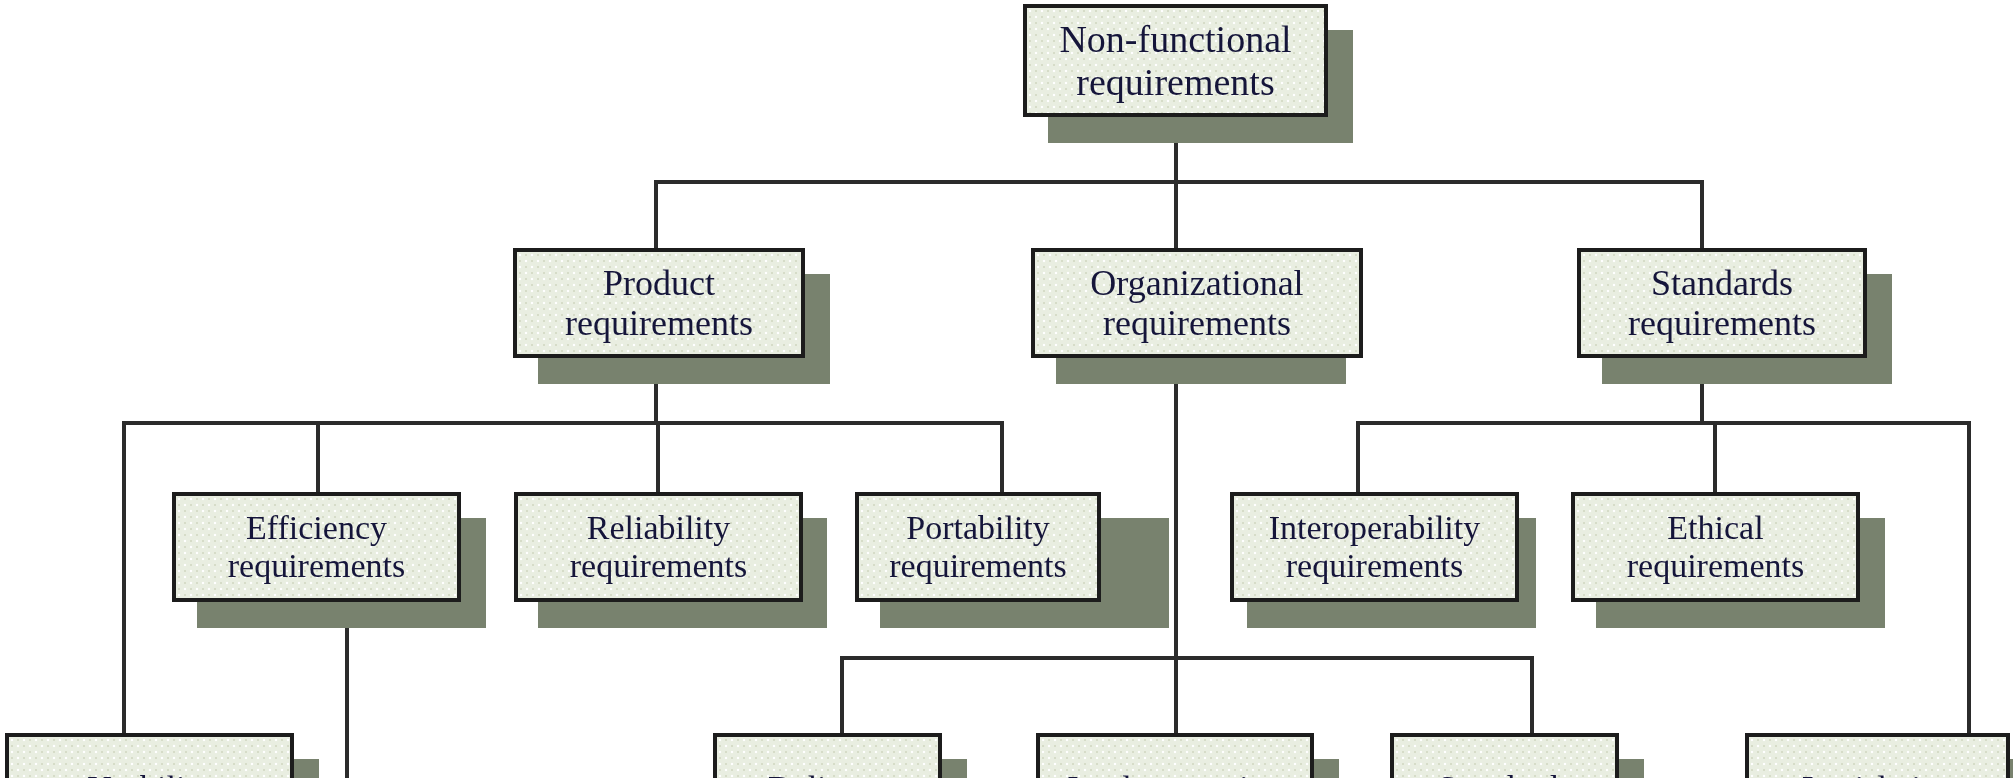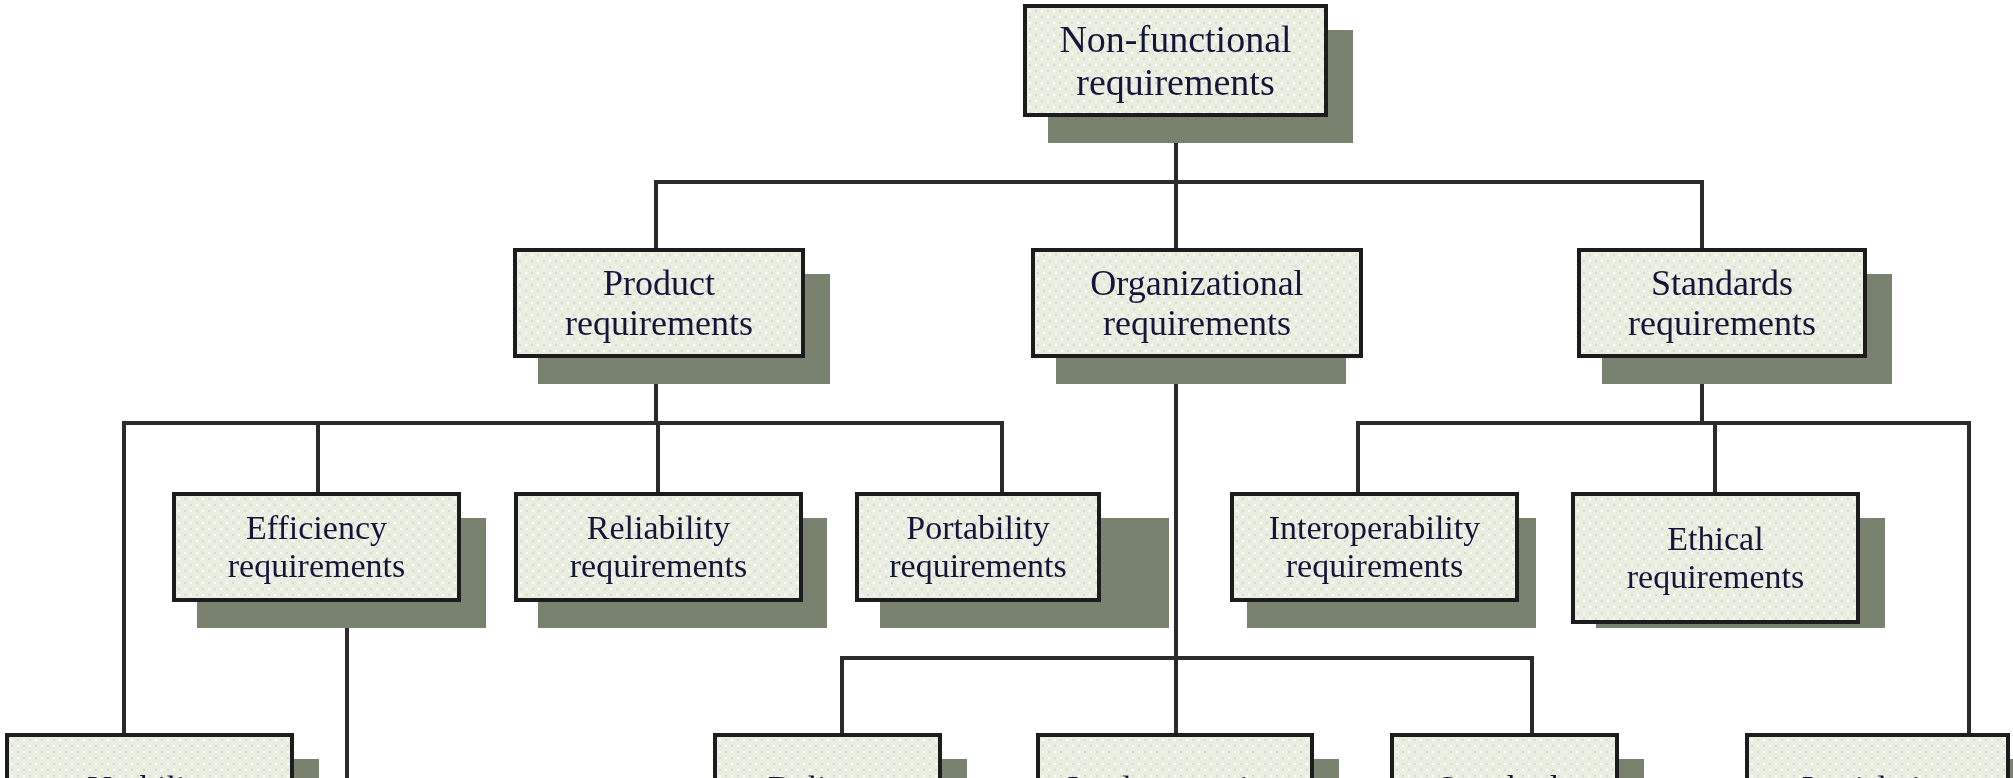--- a/index.html
+++ b/index.html
@@ -128,21 +128,21 @@
       <div class="node s-md" style="left: 855px; top: 492px; width: 246px; height: 110px;">
         <span class="label">Portability
 requirements</span>
       </div>
       <div class="shadow" style="left: 1247px; top: 518px; width: 289px; height: 110px;"></div>
       <div class="node s-md" style="left: 1222px; top: 492px; width: 289px; height: 110px; margin-left: 8px;">
         <span class="label">Interoperability
 requirements</span>
       </div>
       <div class="shadow" style="left: 1596px; top: 518px; width: 289px; height: 110px;"></div>
-      <div class="node s-md" style="left: 1571px; top: 492px; width: 289px; height: 132px;">
+      <div class="node s-md" style="left: 1571px; top: 492px; width: 289px; height: 110px;">
         <span class="label">Ethical
 requirements</span>
       </div>
       <div class="shadow" style="left: 30px; top: 759px; width: 289px; height: 110px;"></div>
       <div class="node s-md" style="left: 5px; top: 733px; width: 289px; height: 110px;">
         <span class="label">Usability</span>
       </div>
       <div class="shadow" style="left: 738px; top: 759px; width: 229px; height: 110px;"></div>
       <div class="node s-md" style="left: 713px; top: 733px; width: 229px; height: 110px;">
         <span class="label">Delivery</span>

